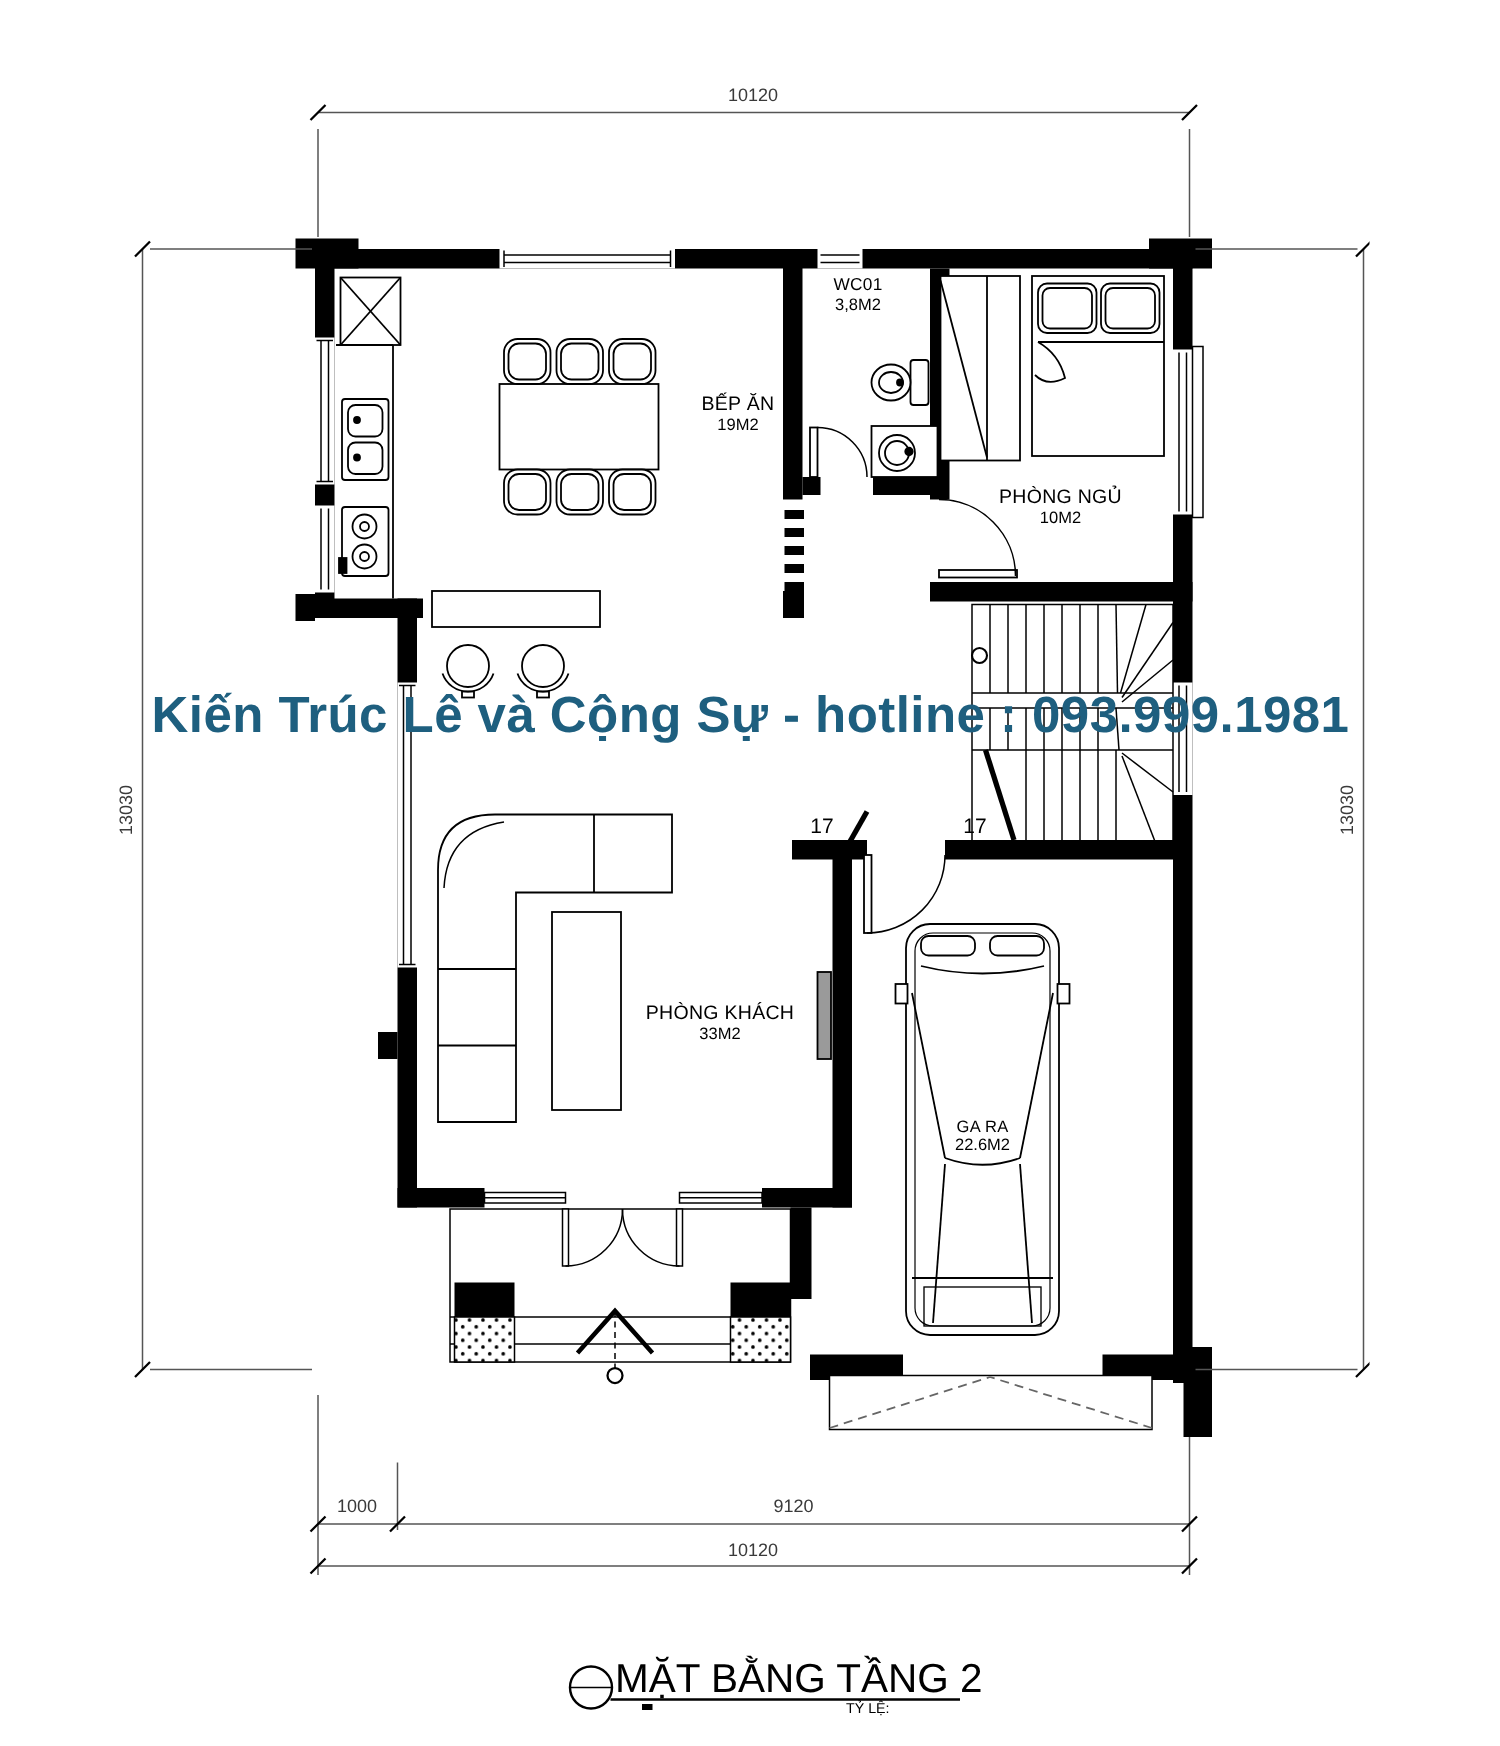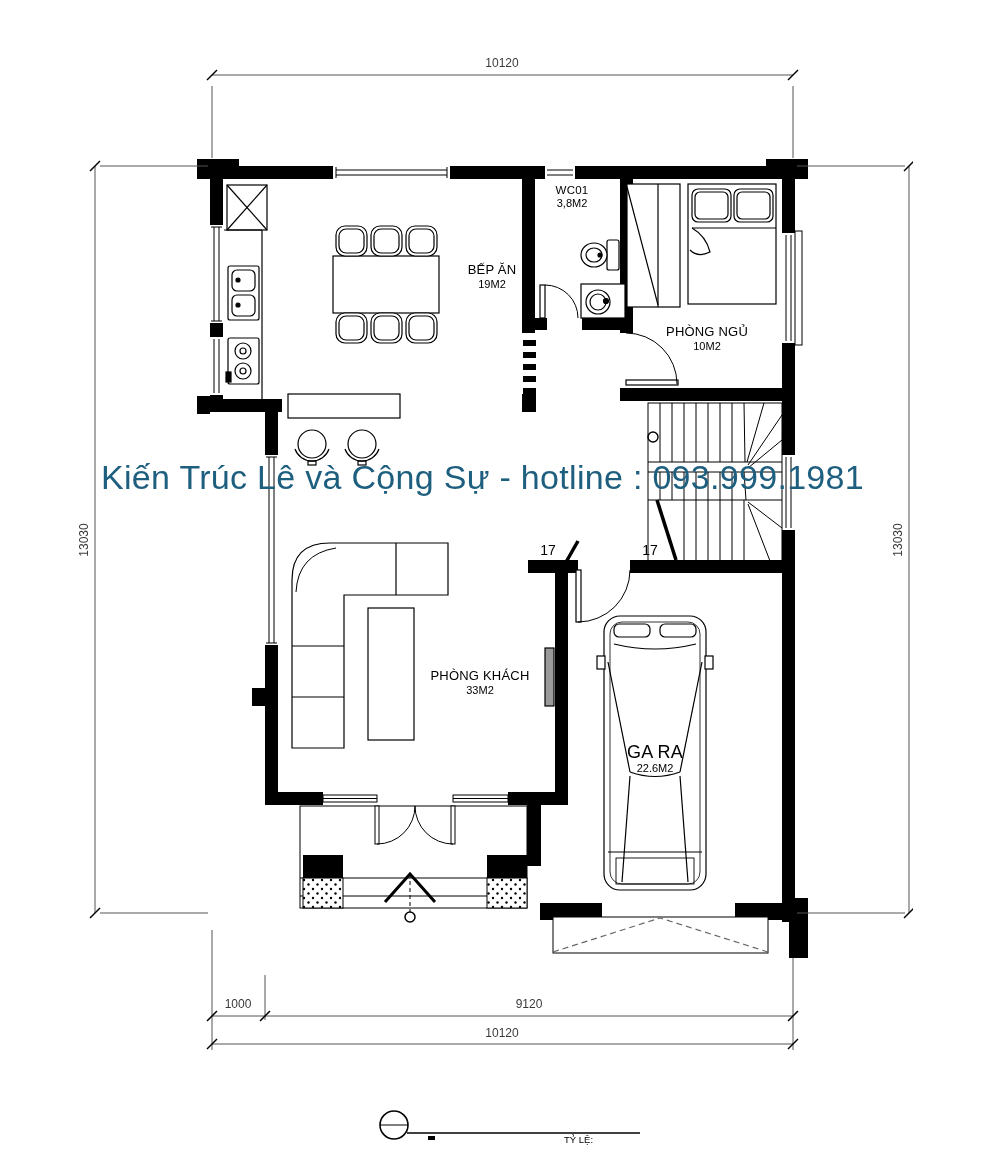--- a/index.html
+++ b/index.html
@@ -7,21 +7,21 @@
           font-family:"Liberation Sans", sans-serif;}
   #plan-svg{position:absolute;left:0;top:0;}
   .lbl{position:absolute;color:#000;text-align:center;transform:translate(-50%,-50%);
        line-height:1.12;white-space:nowrap;}
   .room-name{font-size:13px;letter-spacing:.2px;}
   .room-area{font-size:11px;}
   .dim{position:absolute;font-size:12px;color:#3a3a3a;transform:translate(-50%,-50%);white-space:nowrap;}
   .dim-vert{transform:translate(-50%,-50%) rotate(-90deg);}
   .stair-num{position:absolute;font-size:14px;color:#000;transform:translate(-50%,-50%);}
   #watermark{position:absolute;left:101px;top:458px;font-size:34px;letter-spacing:.3px;
-             white-space:nowrap;font-weight:400;}
+             white-space:nowrap;font-weight:700;}
   #plan-title{position:absolute;left:410px;top:1104px;font-size:27px;color:#000;white-space:nowrap;}
   #scale-label{position:absolute;left:564px;top:1134px;font-size:9.5px;color:#000;white-space:nowrap;text-align:right;}
 </style>
 </head>
 <body>
 
 <div id="canvas">
 
 <svg id="plan-svg" width="1000" height="1164" viewBox="0 0 1000 1164">
   <defs>
@@ -375,24 +375,25 @@
 </div>
 <div class="lbl" style="left:707px;top:338px;">
   <div class="room-name">PHÒNG NGỦ</div>
   <div class="room-area">10M2</div>
 </div>
 <div class="lbl" style="left:480px;top:682px;">
   <div class="room-name">PHÒNG KHÁCH</div>
   <div class="room-area">33M2</div>
 </div>
 <div class="lbl" style="left:655px;top:758px;">
-  <div class="room-name" style="font-size:18px;text-align:right;">GA RA</div>
+  <div class="room-name" style="font-size:11px;">GA RA</div>
   <div class="room-area">22.6M2</div>
 </div>
 
 <div class="stair-num" style="left:548px;top:550px;">17</div>
 <div class="stair-num" style="left:650px;top:550px;">17</div>
 
 <div id="watermark" style="color:#1e5f7f;">Kiến Trúc Lê và Cộng Sự - hotline : 093.999.1981</div>
 
+<div id="plan-title">MẶT BẰNG TẦNG 2</div>
 <div id="scale-label">TỶ LỆ:</div>
 
 </div>
 
 </body></html>

